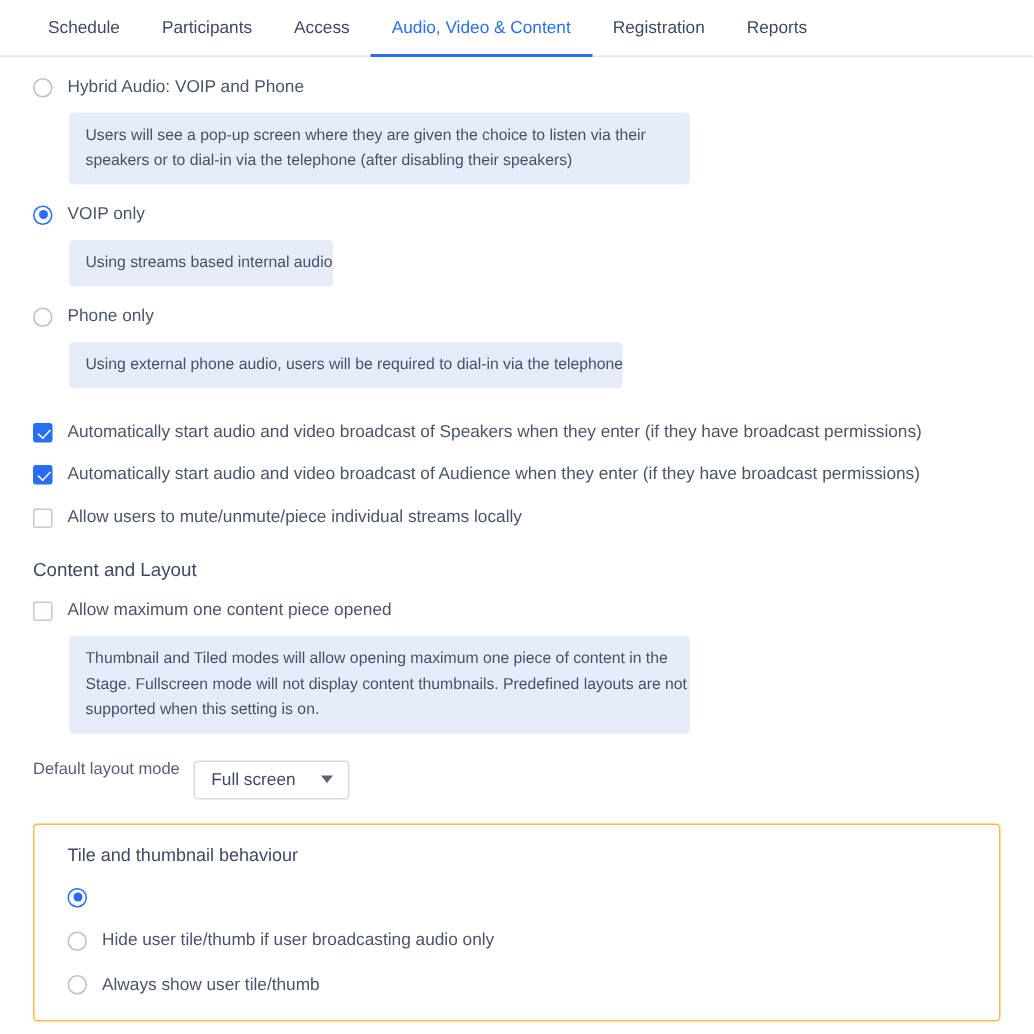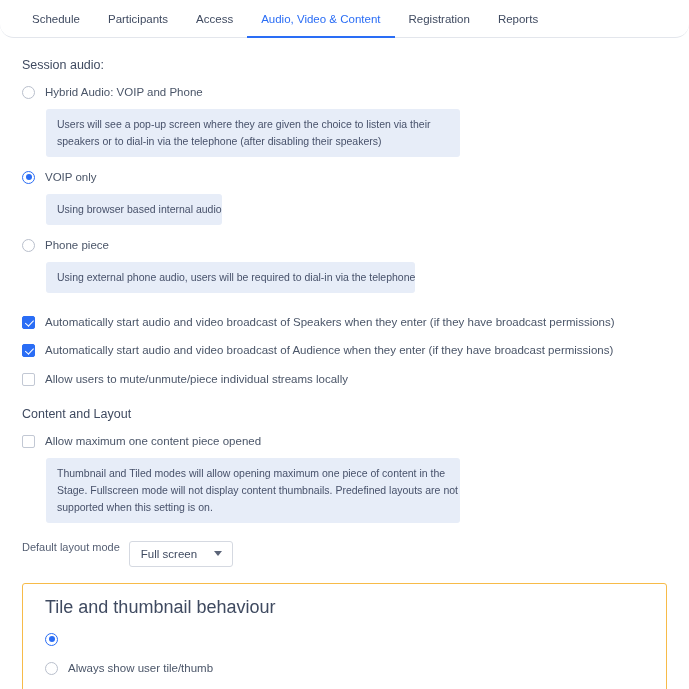--- a/index.html
+++ b/index.html
@@ -15,21 +15,20 @@
   }
 
   
   .tabbar {
     position: relative;
     display: flex;
     align-items: flex-end;
     height: 38px;
     padding: 0 0 0 22px;
     border-bottom: 1px solid #e3e6ec;
-    border-radius: 14px;
   }
   .tab {
     font-size: 11.5px;
     color: #3f4a60;
     padding: 0 14px 11px 14px;
     cursor: pointer;
     white-space: nowrap;
     line-height: 1;
     border-bottom: 2px solid transparent;
     margin-bottom: -1px;
@@ -165,21 +164,21 @@
   }
 
   
   .panel {
     border: 1.5px solid #f7bb49;
     border-radius: 3px;
     margin-top: 16px;
     padding: 13px 22px 16px 22px;
   }
   .panel-title {
-    font-size: 18px;
+    font-size: 12px;
     color: #3f4a60;
     margin: 0 0 2px 0;
     font-weight: 400;
   }
   .panel .opt-row { margin-top: 15px; }
 </style>
 </head>
 <body>
 
 <div class="tabbar">
@@ -187,37 +186,36 @@
   <div class="tab">Participants</div>
   <div class="tab">Access</div>
   <div class="tab active">Audio, Video &amp; Content</div>
   <div class="tab">Registration</div>
   <div class="tab">Reports</div>
 </div>
 
 <div class="page">
 
   
-  <h3 class="section-title">Session audio:</h3>
 
   <div class="opt-row">
     <span class="radio"></span>
     <span class="opt-label">Hybrid Audio: VOIP and Phone</span>
   </div>
   <div class="info wide">Users will see a pop-up screen where they are given the choice to listen via their speakers or to dial-in via the telephone (after disabling their speakers)</div>
 
   <div class="opt-row">
     <span class="radio checked"></span>
     <span class="opt-label">VOIP only</span>
   </div>
-  <div class="info narrow">Using browser based internal audio</div>
+  <div class="info narrow">Using streams based internal audio</div>
 
   <div class="opt-row">
     <span class="radio"></span>
-    <span class="opt-label">Phone piece</span>
+    <span class="opt-label">Phone only</span>
   </div>
   <div class="info narrow">Using external phone audio, users will be required to dial-in via the telephone</div>
 
   <div class="opt-row" style="margin-top:22px">
     <span class="checkbox checked"></span>
     <span class="opt-label">Automatically start audio and video broadcast of Speakers when they enter (if they have broadcast permissions)</span>
   </div>
   <div class="opt-row" style="">
     <span class="checkbox checked"></span>
     <span class="opt-label">Automatically start audio and video broadcast of Audience when they enter (if they have broadcast permissions)</span>
@@ -246,18 +244,22 @@
 
   
   <div class="panel">
     <h3 class="panel-title">Tile and thumbnail behaviour</h3>
 
     <div class="opt-row">
       <span class="radio checked"></span>
     </div>
     <div class="opt-row">
       <span class="radio"></span>
+      <span class="opt-label">Hide user tile/thumb if user broadcasting audio only</span>
+    </div>
+    <div class="opt-row">
+      <span class="radio"></span>
       <span class="opt-label">Always show user tile/thumb</span>
     </div>
 
   </div>
 
 </div>
 
 </body></html>

